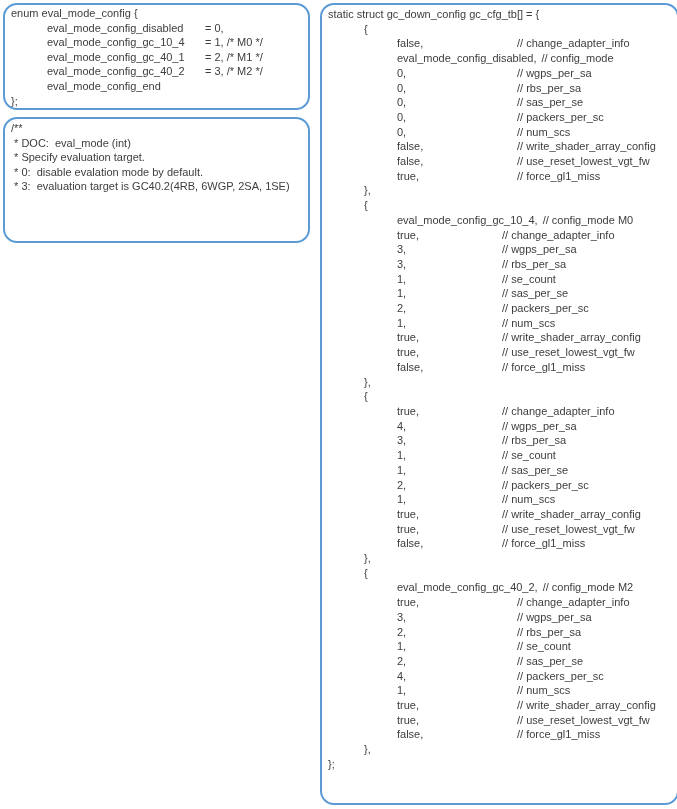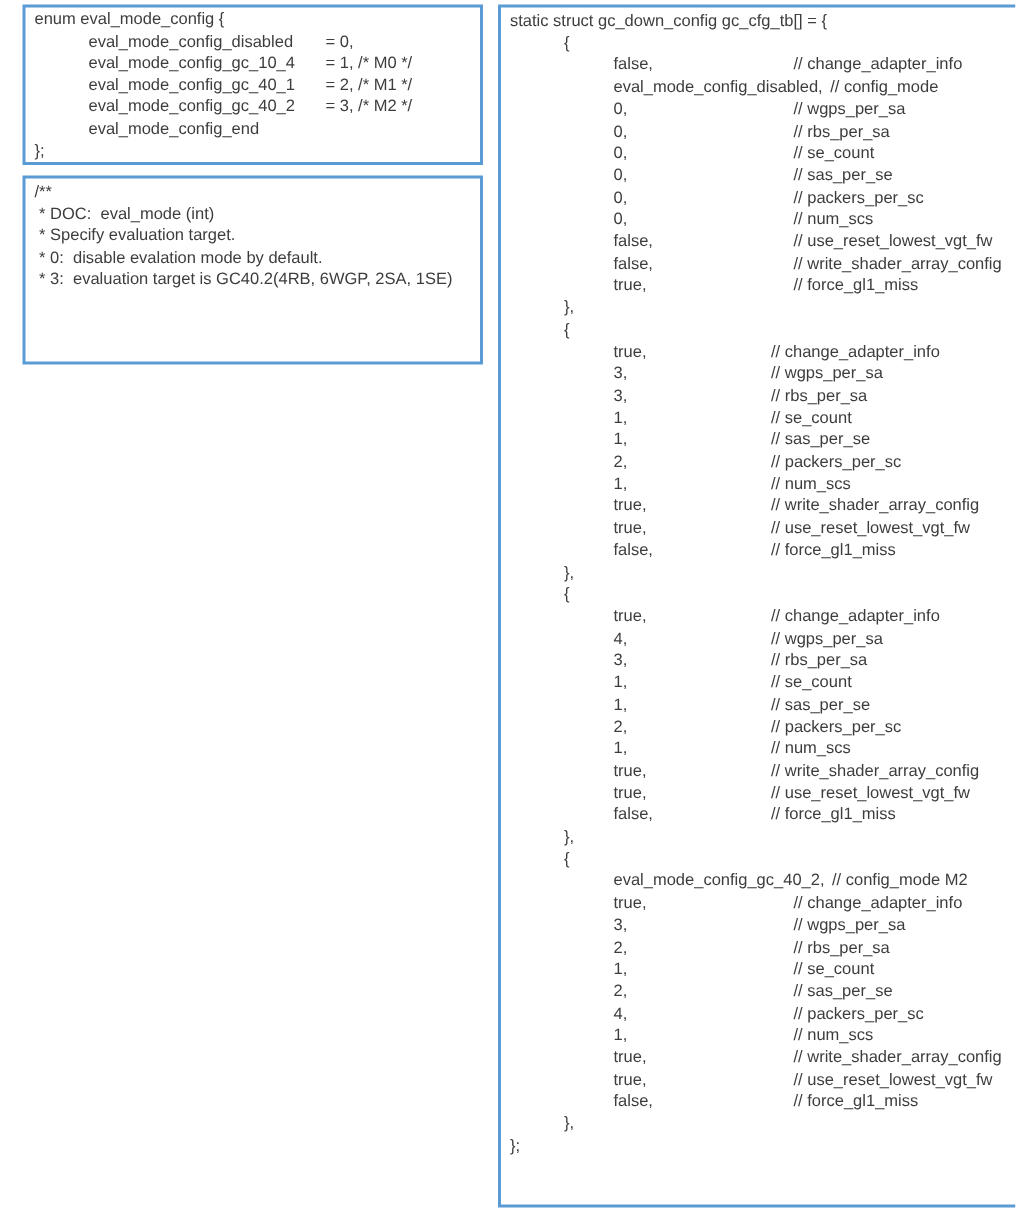--- a/index.html
+++ b/index.html
@@ -1,19 +1,19 @@
 <!DOCTYPE html>
 <html><head>
 <meta charset="utf-8">
 <style>
   html,body{margin:0;padding:0;background:#ffffff;}
   #canvas{position:relative;width:677px;height:809px;background:#ffffff;overflow:hidden;
           font-family:"Liberation Sans",sans-serif;font-size:11px;color:#3d3d3d;}
   .panel{position:absolute;box-sizing:border-box;background:#ffffff;
-         border:2px solid #5b9bd5;border-radius:0;overflow:hidden;margin-left:12px;}
+         border:2px solid #5b9bd5;border-radius:14px;overflow:hidden;}
   #enum-panel  {left:3px;  top:3px;   width:307px;height:107px;padding:1px 6px;line-height:14.6px;}
   #doc-panel   {left:3px;  top:117px; width:307px;height:126px;padding:2px 6px;line-height:14.6px;}
   #struct-panel{left:320px;top:3px;   width:359px;height:802px;padding:2px 6px;line-height:14.7px;}
   .cl{white-space:pre;}
   
   .e-indent{padding-left:36px;}
   .ename{display:inline-block;min-width:158px;}
   
   .s-indent1{padding-left:36px;}
   .s-indent2{padding-left:69px;}
@@ -50,29 +50,29 @@
   </div>
 
   <div id="struct-panel" class="panel" style="border-color: rgb(91, 155, 213);">
     <div class="cl">static struct gc_down_config gc_cfg_tb[] = {</div>
     <div id="struct-entries">
         <div class="cl s-indent1">{</div>
         <div class="cl s-indent2"><span class="val wide">false,</span><span>// change_adapter_info</span></div>
         <div class="cl s-indent2"><span>eval_mode_config_disabled,</span><span class="hcomment">// config_mode</span></div>
         <div class="cl s-indent2"><span class="val wide">0,</span><span>// wgps_per_sa</span></div>
         <div class="cl s-indent2"><span class="val wide">0,</span><span>// rbs_per_sa</span></div>
-        <div class="cl s-indent2"><span class="val wide">0,</span><span>// se_count</span></div>
         <div class="cl s-indent2"><span class="val wide">0,</span><span>// sas_per_se</span></div>
         <div class="cl s-indent2"><span class="val wide">0,</span><span>// packers_per_sc</span></div>
         <div class="cl s-indent2"><span class="val wide">0,</span><span>// num_scs</span></div>
+        <div class="cl s-indent2"><span class="val wide">false,</span><span>// write_shader_array_config</span></div>
         <div class="cl s-indent2"><span class="val wide">false,</span><span>// use_reset_lowest_vgt_fw</span></div>
-        <div class="cl s-indent2"><span class="val wide">false,</span><span>// write_shader_array_config</span></div>
         <div class="cl s-indent2"><span class="val wide">true,</span><span>// force_gl1_miss</span></div>
         <div class="cl s-indent1">},</div>
         <div class="cl s-indent1">{</div>
+        <div class="cl s-indent2"><span>eval_mode_config_gc_10_4,</span><span class="hcomment">// config_mode M0</span></div>
         <div class="cl s-indent2"><span class="val narrow">true,</span><span>// change_adapter_info</span></div>
         <div class="cl s-indent2"><span class="val narrow">3,</span><span>// wgps_per_sa</span></div>
         <div class="cl s-indent2"><span class="val narrow">3,</span><span>// rbs_per_sa</span></div>
         <div class="cl s-indent2"><span class="val narrow">1,</span><span>// se_count</span></div>
         <div class="cl s-indent2"><span class="val narrow">1,</span><span>// sas_per_se</span></div>
         <div class="cl s-indent2"><span class="val narrow">2,</span><span>// packers_per_sc</span></div>
         <div class="cl s-indent2"><span class="val narrow">1,</span><span>// num_scs</span></div>
         <div class="cl s-indent2"><span class="val narrow">true,</span><span>// write_shader_array_config</span></div>
         <div class="cl s-indent2"><span class="val narrow">true,</span><span>// use_reset_lowest_vgt_fw</span></div>
         <div class="cl s-indent2"><span class="val narrow">false,</span><span>// force_gl1_miss</span></div>

